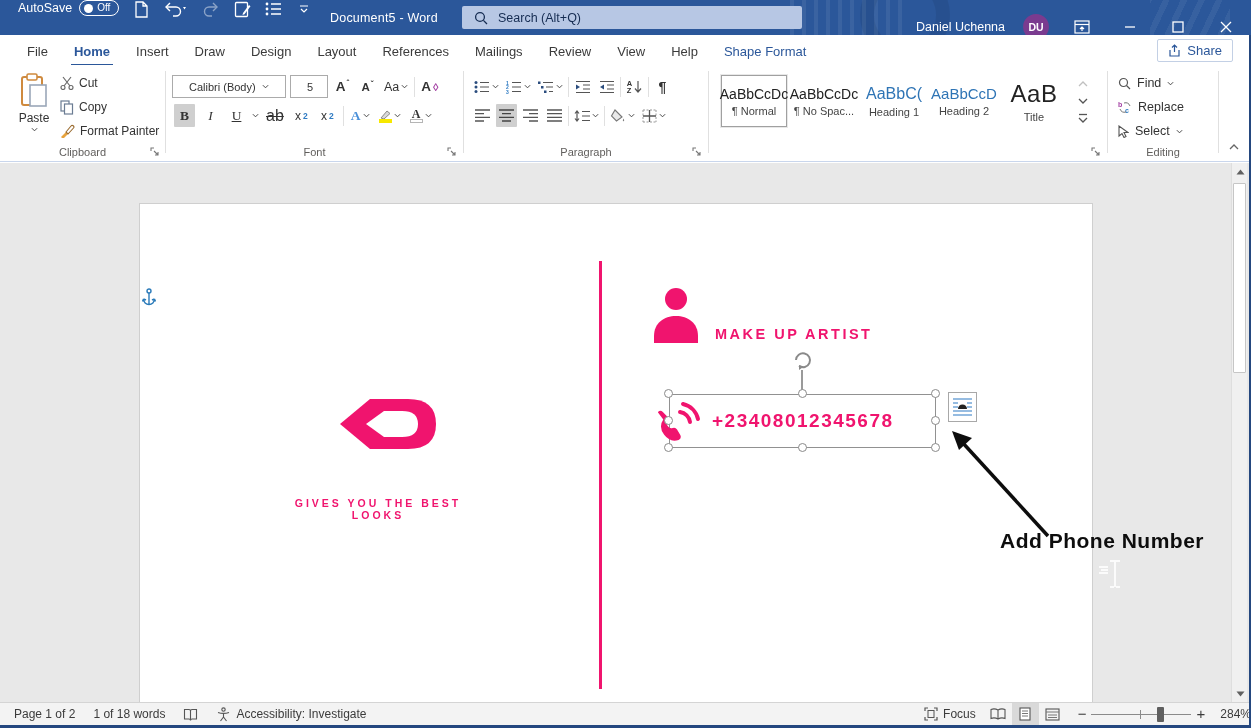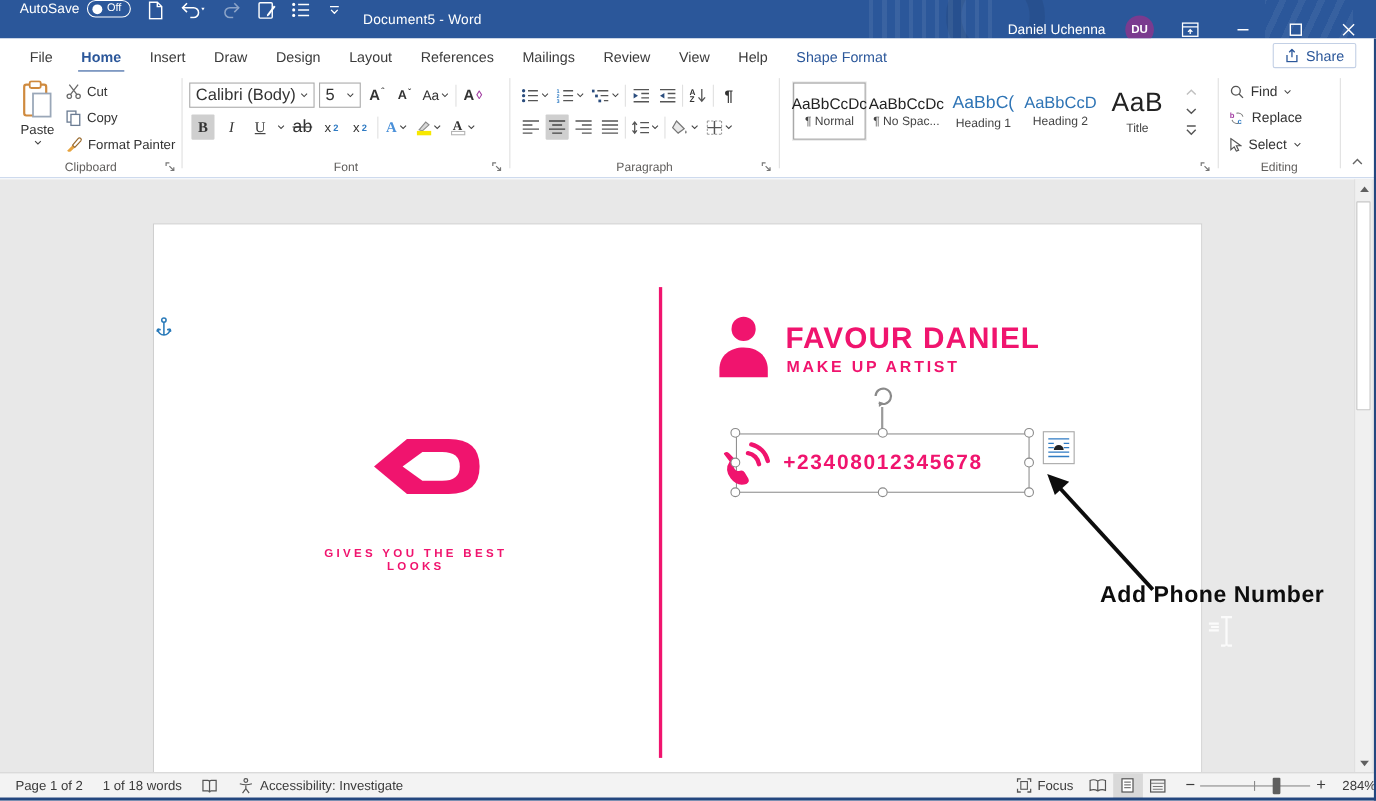--- a/index.html
+++ b/index.html
@@ -38,21 +38,21 @@
   
   .ribbon{position:absolute;left:0;top:65px;width:100%;height:97px;background:#fff;border-bottom:1px solid #c9d6ec}
   .vsep{position:absolute;top:6px;height:82px;width:1px;background:#e0e0e0}
   .grplabel{position:absolute;bottom:4px;left:0;right:0;text-align:center;font-size:11px;color:#605e5c}
   .launcher{position:absolute;bottom:5px;width:10px;height:10px}
   .grp{position:absolute;top:0;height:97px}
   .rrow{position:absolute;display:flex;align-items:center}
   .rbtn{height:23px;min-width:21px;padding:0 2px;display:flex;align-items:center;justify-content:center;font-size:13.5px;color:#333;gap:2px}
   .rbtn.on{background:#cfcfcf;border-radius:1px}
   .cv{width:7px;height:5px}
-  .combo{height:23px;border:1px solid #ababab;background:#fff;display:flex;align-items:center;justify-content:space-between;padding:0 5px;font-size:15px;color:#333}
+  .combo{height:23px;border:1px solid #ababab;background:#fff;display:flex;align-items:center;justify-content:space-between;padding:0 16px;font-size:11px;color:#333}
   .paste{position:absolute;left:12px;top:8px;width:44px;height:76px;display:flex;flex-direction:column;align-items:center;justify-content:flex-start;gap:2px;font-size:12px;color:#333}
   .clipcol{position:absolute;left:60px;top:9px;display:flex;flex-direction:column;gap:6px;font-size:12px;color:#333}
   .clipitem{display:flex;align-items:center;gap:5px;height:18px}
   .sub2{font-size:8.5px;color:#2f7bc3;vertical-align:sub;font-weight:bold}
   .sup2{font-size:8.5px;color:#2f7bc3;vertical-align:super;font-weight:bold}
   .colorbar{width:13px;height:4px;margin-top:-1px}
   .stack{display:flex;flex-direction:column;align-items:center;justify-content:center}
   .stylecard{width:66px;height:52px;display:flex;flex-direction:column;align-items:center;justify-content:center;gap:3px;border:1px solid transparent}
   .stylecard.sel{border:1px solid #a0a0a0;box-shadow:0 0 0 1px #e8e8e8}
   .sc-prev{font-size:14px;color:#222;white-space:nowrap}
@@ -134,20 +134,27 @@
     </span>
     <span class="qa-icon">
       <svg width="10" height="8" viewBox="0 0 10 8">
           <path d="M1 1 h8 M2 4 l3 3 l3 -3" fill="none" stroke="#fff" stroke-width="1.2"></path>
         </svg>
     </span>
   </div>
 
   <div class="tb-title">Document5 - Word</div>
 
+  <div class="searchbox">
+    <svg width="14" height="14" viewBox="0 0 14 14">
+        <circle cx="6" cy="6" r="4.4" fill="none" stroke="#152c52" stroke-width="1.3"></circle>
+        <path d="M9.4 9.4 L13 13" stroke="#152c52" stroke-width="1.3"></path>
+      </svg>
+    <span>Search (Alt+Q)</span>
+  </div>
 
   <div class="tb-right">
     <span class="username">Daniel Uchenna</span>
     <span class="avatar">DU</span>
     <span class="winbtn">
       <svg width="16" height="14" viewBox="0 0 16 14">
           <rect x="1" y="1" width="14" height="12" fill="none" stroke="#fff" stroke-width="1.2"></rect>
           <path d="M1 4.5 h14" stroke="#fff" stroke-width="1.2"></path>
           <path d="M8 11 v-4 M6 9 l2 -2 l2 2" fill="none" stroke="#fff" stroke-width="1.2"></path>
         </svg>
@@ -547,21 +554,20 @@
       <path d="M28 30 L46 17 H64 Q80 17 80 30 Q80 43 64 43 H46 Z" fill="#fff"></path>
     </svg>
     <div class="abs pink" style="left:128px;top:293px;width:220px;text-align:center;font-size:10.5px;font-weight:bold;letter-spacing:3px">GIVES YOU THE BEST LOOKS</div>
 
     <div class="divider" style="left:459px;top:57px;width:3px;height:428px"></div>
 
     <svg class="abs" style="left:512px;top:83px" width="48" height="57" viewBox="0 0 48 57">
       <circle cx="24" cy="12" r="11" fill="var(--accent,#f0146e)"></circle>
       <path d="M2 56 v-7 c0 -13 10 -20 22 -20 s22 7 22 20 v7 z" fill="var(--accent,#f0146e)"></path>
     </svg>
-    <div class="abs pink" style="left:574px;top:88px;font-size:27px;font-weight:bold;letter-spacing:1px">FAVOUR DANIEL</div>
     <div class="abs pink" style="left:575px;top:122px;font-size:14.5px;font-weight:bold;letter-spacing:2.5px">MAKE UP ARTIST</div>
 
     <svg class="abs" style="left:652px;top:146px" width="21" height="21" viewBox="0 0 21 21">
       <path d="M4 10 a7 7 0 1 1 3 6" fill="none" stroke="#8a8a8a" stroke-width="2"></path>
       <path d="M7 20 l0 -5 l5 1.5 z" fill="#8a8a8a"></path>
     </svg>
     <div class="abs" style="left:661px;top:166px;width:1.5px;height:24px;background:#9a9a9a"></div>
 
     <div class="tbx" style="left:529px;top:190px;width:267px;height:54px"></div>
     <svg class="abs" style="left:518px;top:194px" width="44" height="47" viewBox="0 0 44 47">

